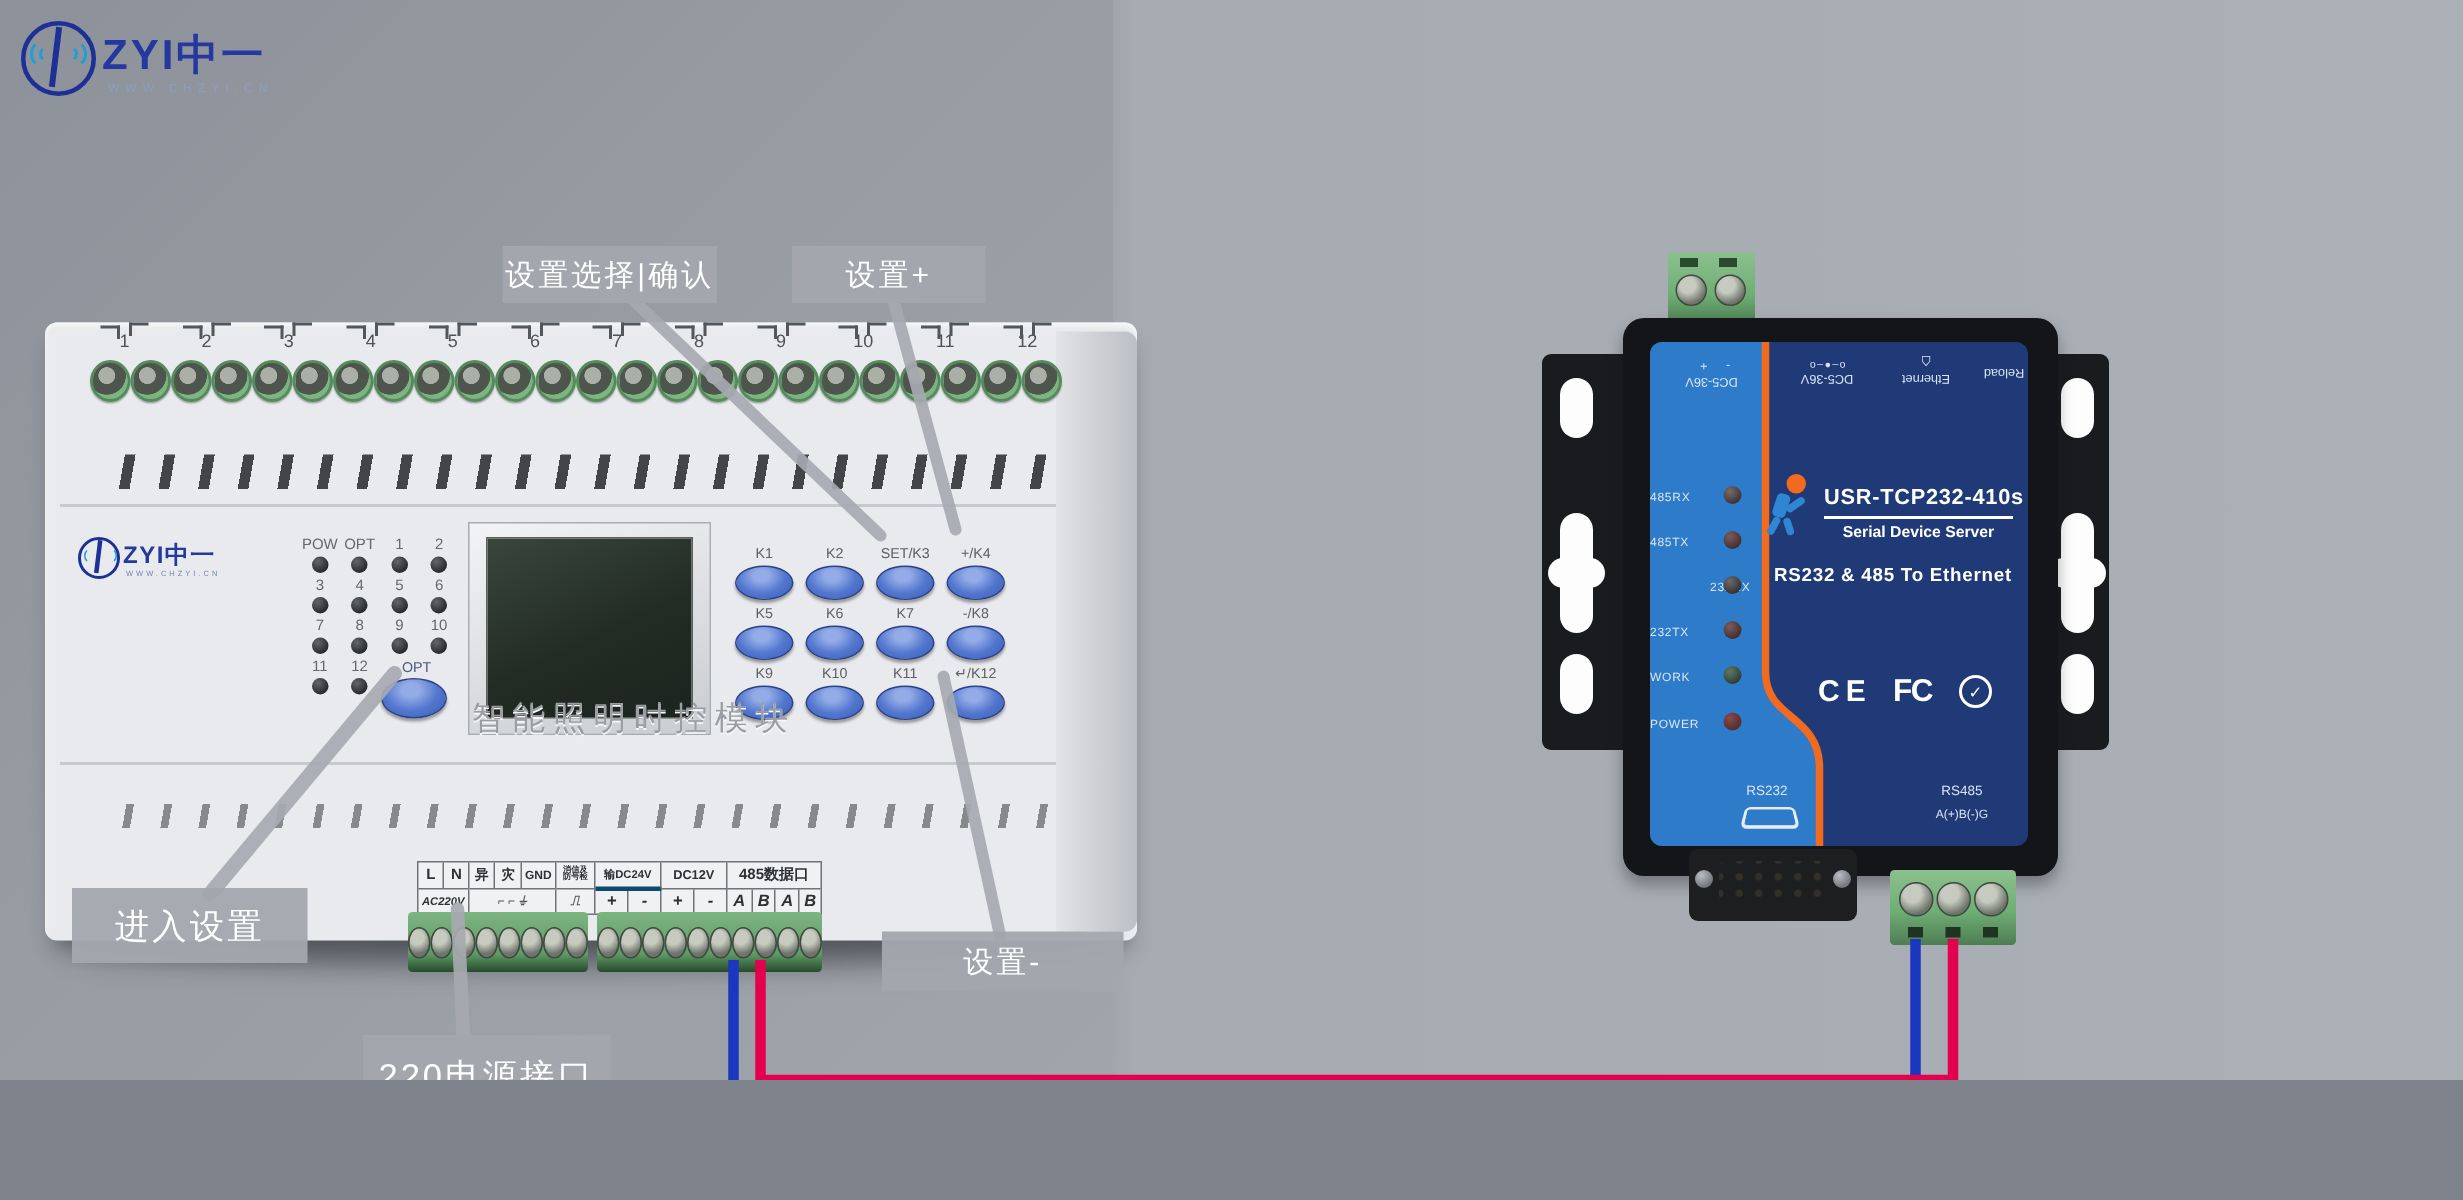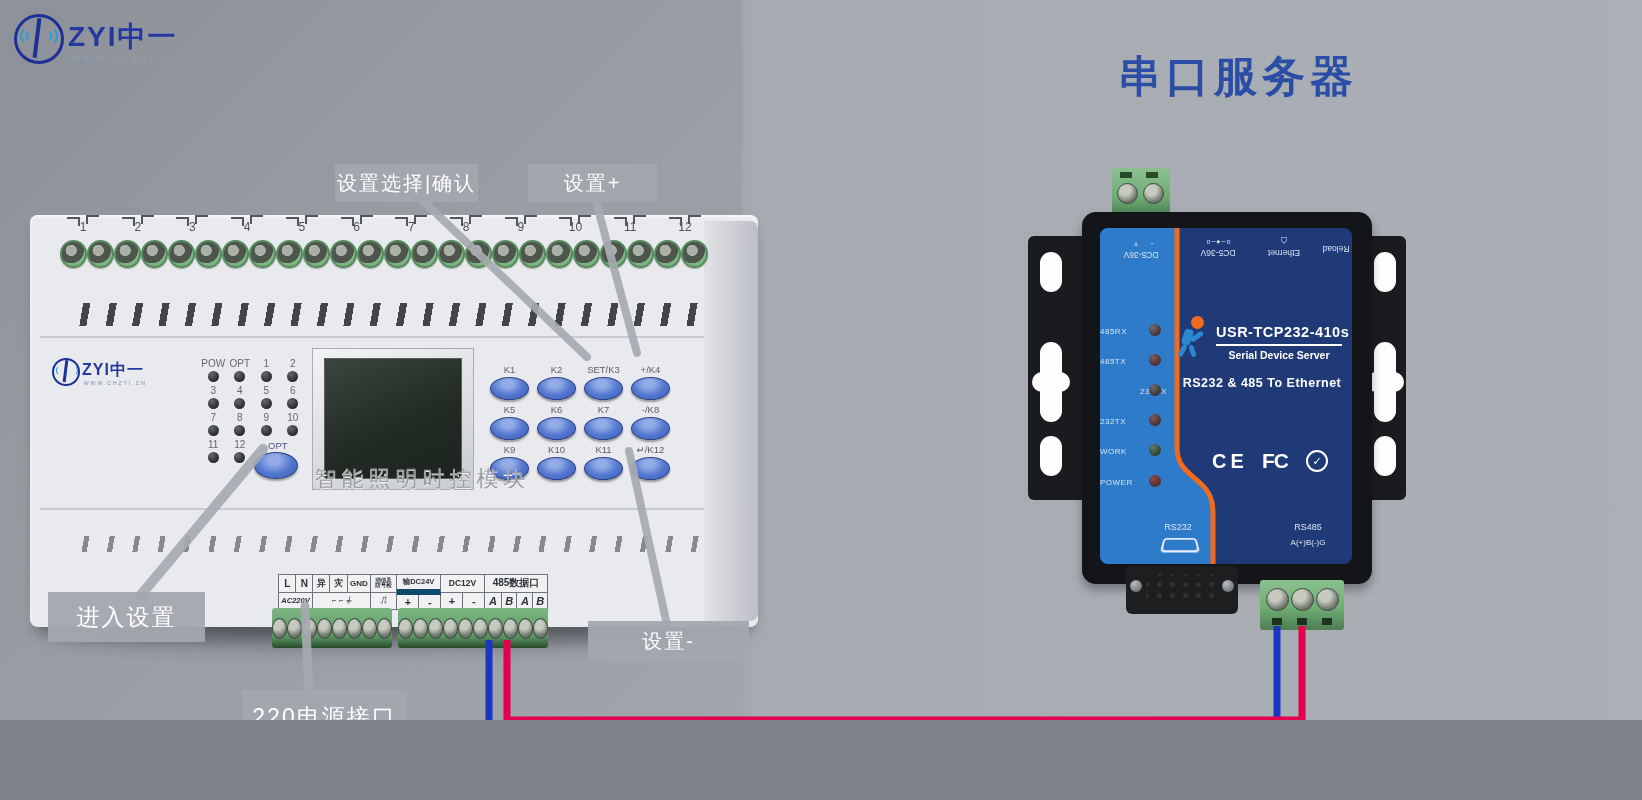--- a/index.html
+++ b/index.html
@@ -35,21 +35,20 @@
     <div class="abs" style="left:2px;top:4px;width:44px;height:44px;border:3px solid #1e2f96;border-radius:50%;"></div>
     <div class="abs" style="left:23px;top:8px;width:4px;height:40px;background:#1e2f96;transform:rotate(7deg);"></div>
     <div class="abs" style="left:8px;top:16px;width:16px;height:16px;border:2.5px solid transparent;border-left-color:#1f9fd8;border-radius:50%;"></div>
     <div class="abs" style="left:14px;top:20px;width:8px;height:8px;border:2px solid transparent;border-left-color:#1f9fd8;border-radius:50%;"></div>
     <div class="abs" style="left:26px;top:16px;width:16px;height:16px;border:2.5px solid transparent;border-right-color:#1f9fd8;border-radius:50%;"></div>
     <div class="abs" style="left:28px;top:20px;width:8px;height:8px;border:2px solid transparent;border-right-color:#1f9fd8;border-radius:50%;"></div>
     <div class="abs" style="left:56px;top:8px;font-size:28px;font-weight:bold;color:#2438a0;letter-spacing:2px;white-space:nowrap;">ZYI中一</div>
     <div class="abs" style="left:60px;top:44px;font-size:8px;color:#8aa3c6;letter-spacing:4px;opacity:.75;">WWW.CHZYI.CN</div>
   </div>
 
-  <div class="abs" style="left:1118px;top:48px;font-size:43px;font-weight:bold;color:#2b4da5;letter-spacing:5px;white-space:nowrap;">串口服务器</div>
 
   <div class="abs" style="left:44px;top:620px;width:690px;height:26px;background:rgba(22,25,30,.4);filter:blur(9px);border-radius:50%;"></div>
   <div class="abs" style="left:30px;top:215px;width:728px;height:412px;background:#e9eaed;border-radius:8px;box-shadow:0 10px 14px -6px rgba(25,28,34,.45), inset 0 2px 3px #f8f9fa;"></div>
   <div class="abs" style="left:704px;top:221px;width:54px;height:400px;background:linear-gradient(90deg,#e2e3e6,#cbcdd2 60%,#bcbfc5);border-radius:0 8px 8px 0;"></div>
 
   <div class="abs" style="left:66px;top:220px;width:636px;display:flex;justify-content:space-between;">
     <span class="chan-num">1</span>
     <span class="chan-num">2</span>
     <span class="chan-num">3</span>
     <span class="chan-num">4</span>
@@ -238,21 +237,21 @@
       <div class="tv" style="flex:1;font-size:8px;color:#55585c;">⌐&nbsp;⌐&nbsp;⏚</div>
     </div>
     <div style="width:26px;display:flex;flex-direction:column;">
       <div class="th" style="flex:1;flex-direction:column;border-bottom:1px solid #6f7276;line-height:1;">
         <span style="font-size:5.5px;">消信及</span>
         <span style="font-size:5.5px;">防号检</span>
       </div>
       <div class="tv" style="flex:1;font-size:9px;color:#55585c;">⎍</div>
     </div>
     <div style="width:44px;display:flex;flex-direction:column;">
-      <div class="th" style="flex:1;font-size:7.5px;border-bottom:6px solid #0c4a6e;">输DC24V</div>
+      <div class="th" style="flex:1;font-size:7.5px;border-bottom:3px solid #0c4a6e;">输DC24V</div>
       <div style="flex:1;display:flex;">
         <span class="tv" style="width:22px;font-size:11px;">+</span>
         <span class="tv" style="width:21px;font-size:11px;">-</span>
       </div>
     </div>
     <div style="width:44px;display:flex;flex-direction:column;">
       <div class="th" style="flex:1;font-size:8.5px;border-bottom:1px solid #6f7276;">DC12V</div>
       <div style="flex:1;display:flex;">
         <span class="tv" style="width:22px;font-size:11px;">+</span>
         <span class="tv" style="width:21px;font-size:11px;">-</span>

